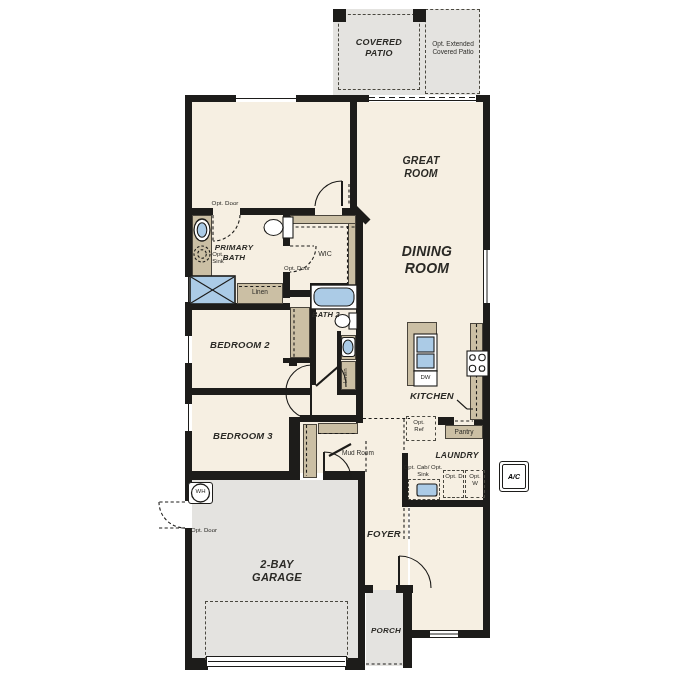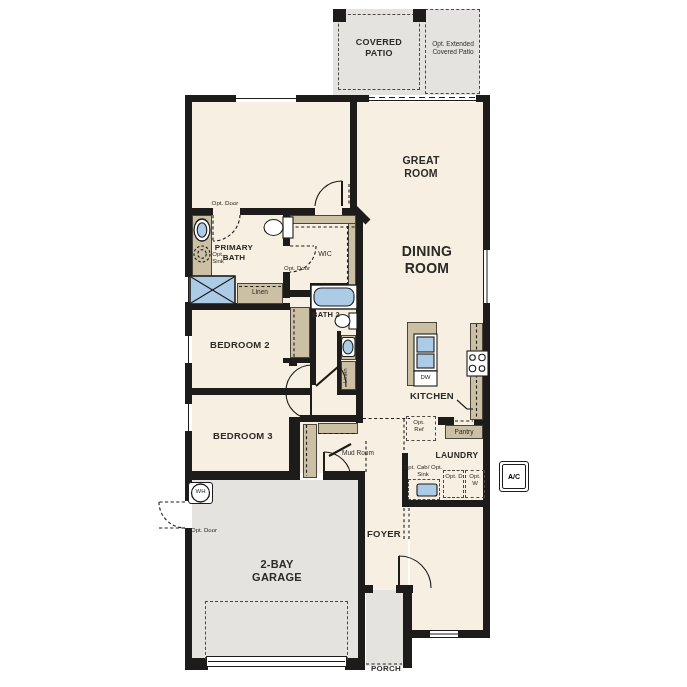--- a/index.html
+++ b/index.html
@@ -6,21 +6,21 @@
   #plan{position:relative;width:687px;height:687px;background:#fff;overflow:hidden;
         font-family:"Liberation Sans",sans-serif;}
   .wall{position:absolute;background:var(--wall,#1d1c1a);}
   .floor{position:absolute;background:var(--floor,#f6efe2);}
   .slab{position:absolute;background:var(--concrete,#e4e3e0);}
   .tan{position:absolute;background:var(--cabinet,#cbbfa4);border:1px solid #4a453c;box-sizing:border-box;}
   .white{position:absolute;background:#fff;}
   .dashbox{position:absolute;border:1.2px dashed var(--dash,#4a4840);box-sizing:border-box;}
   .post{position:absolute;background:var(--wall,#1d1c1a);}
   .lbl{position:absolute;color:var(--text,#2b2a26);text-align:center;line-height:1.22;}
-  .b{font-weight:bold;letter-spacing:.25px;}
+  .b{font-weight:bold;letter-spacing:.25px;font-style:italic;}
   .f6{font-size:6px;}.f62{font-size:6.2px;}.f65{font-size:6.5px;}.f7{font-size:7px;}
   .f75{font-size:7.5px;}.f8{font-size:8px;}.f85{font-size:8.5px;}.f9{font-size:9px;}
   .f95{font-size:9.5px;}.f10{font-size:14px;}.f105{font-size:10.5px;}.f11{font-size:11px;}
   .vert{writing-mode:vertical-rl;transform:rotate(180deg);}
   svg.overlay{position:absolute;left:0;top:0;pointer-events:none;}
   .acbox{position:absolute;background:#fff;border:1.5px solid var(--wall,#1d1c1a);border-radius:3px;box-sizing:border-box;}
   .acbox .inner{position:absolute;left:2px;top:2px;right:2px;bottom:2px;border:1px solid var(--wall,#1d1c1a);border-radius:2px;
       display:flex;align-items:center;justify-content:center;}
   .gdoor{position:absolute;background:#fff;border:1.6px solid var(--wall,#1d1c1a);box-sizing:border-box;}
   .whbox{position:absolute;background:#fff;border:1.2px solid var(--wall,#1d1c1a);border-radius:3px;box-sizing:border-box;}
@@ -292,15 +292,15 @@
   <div class="lbl f65" style="left:445px;top:428px;width:38px;">Pantry</div>
   <div class="lbl b f85" style="left:427px;top:450px;width:60px;white-space:nowrap;">LAUNDRY</div>
   <div class="lbl f65" style="left:341px;top:449px;width:34px;">Mud Room</div>
   <div class="lbl f6" style="left:402px;top:464px;width:42px;">Opt. Cab/ Opt. Sink</div>
   <div class="lbl f6" style="left:445px;top:473px;width:18px;">Opt. D</div>
   <div class="lbl f6" style="left:466px;top:473px;width:18px;">Opt. W</div>
   <div class="lbl f6" style="left:190px;top:488px;width:21px;">WH</div>
   <div class="lbl f6" style="left:191px;top:527px;width:26px;">Opt. Door</div>
   <div class="lbl b f95" style="left:362px;top:528px;width:44px;white-space:nowrap;">FOYER</div>
   <div class="lbl b f11" style="left:235px;top:558px;width:84px;text-align:center;">2-BAY GARAGE</div>
-  <div class="lbl b f8" style="left:367px;top:626px;width:38px;white-space:nowrap;margin-top:38px;">PORCH</div>
+  <div class="lbl b f8" style="left:367px;top:626px;width:38px;white-space:nowrap;">PORCH</div>
 
 </div>
 
 </body></html>

